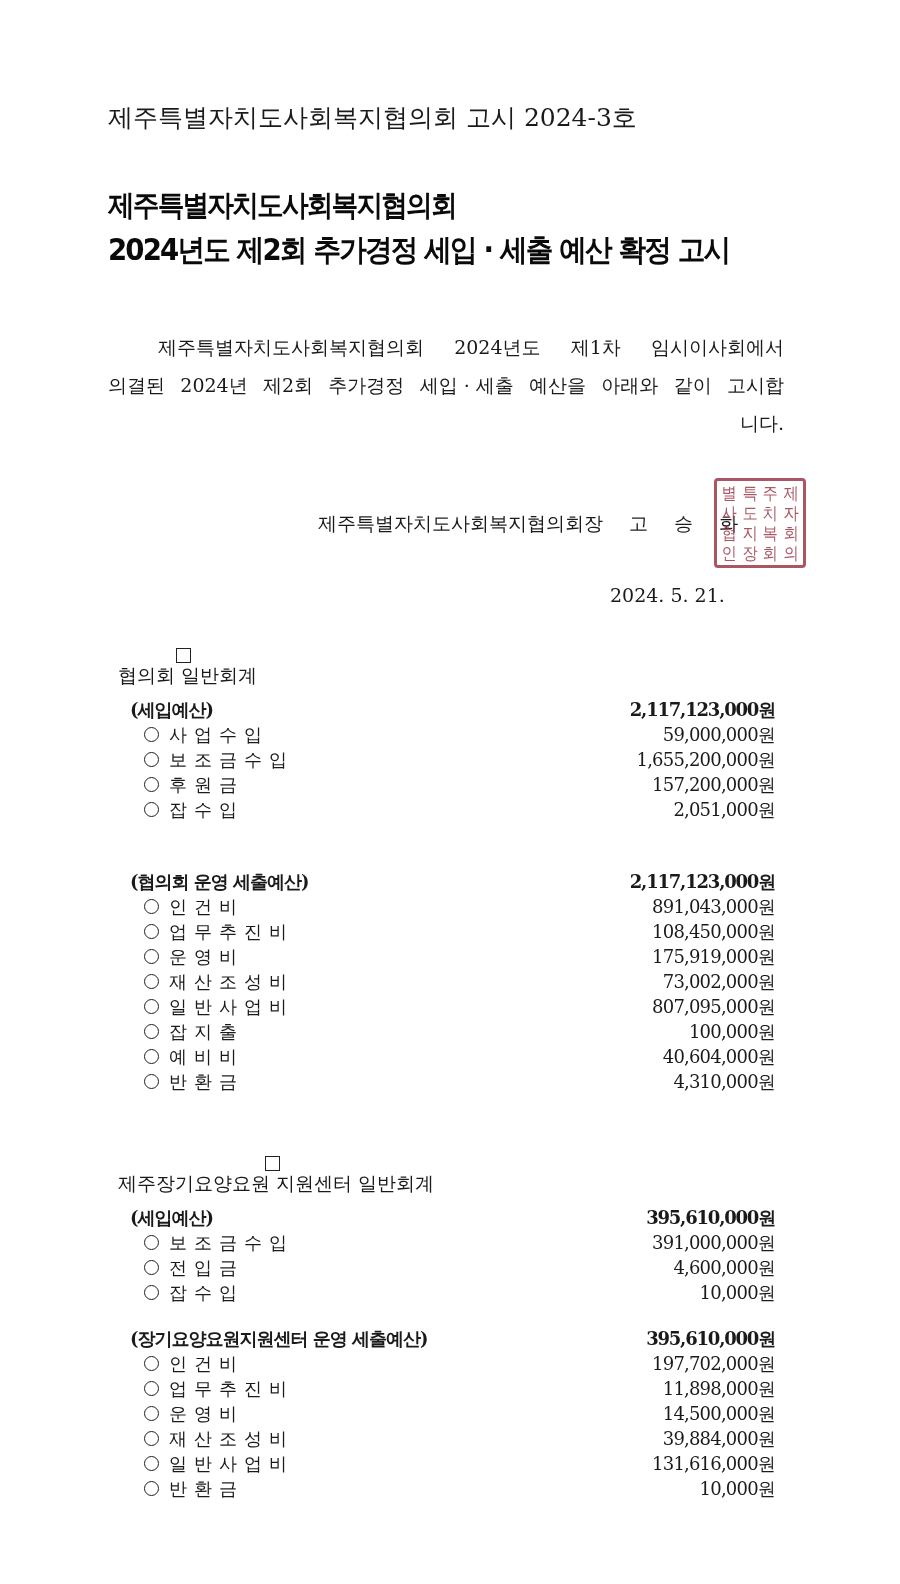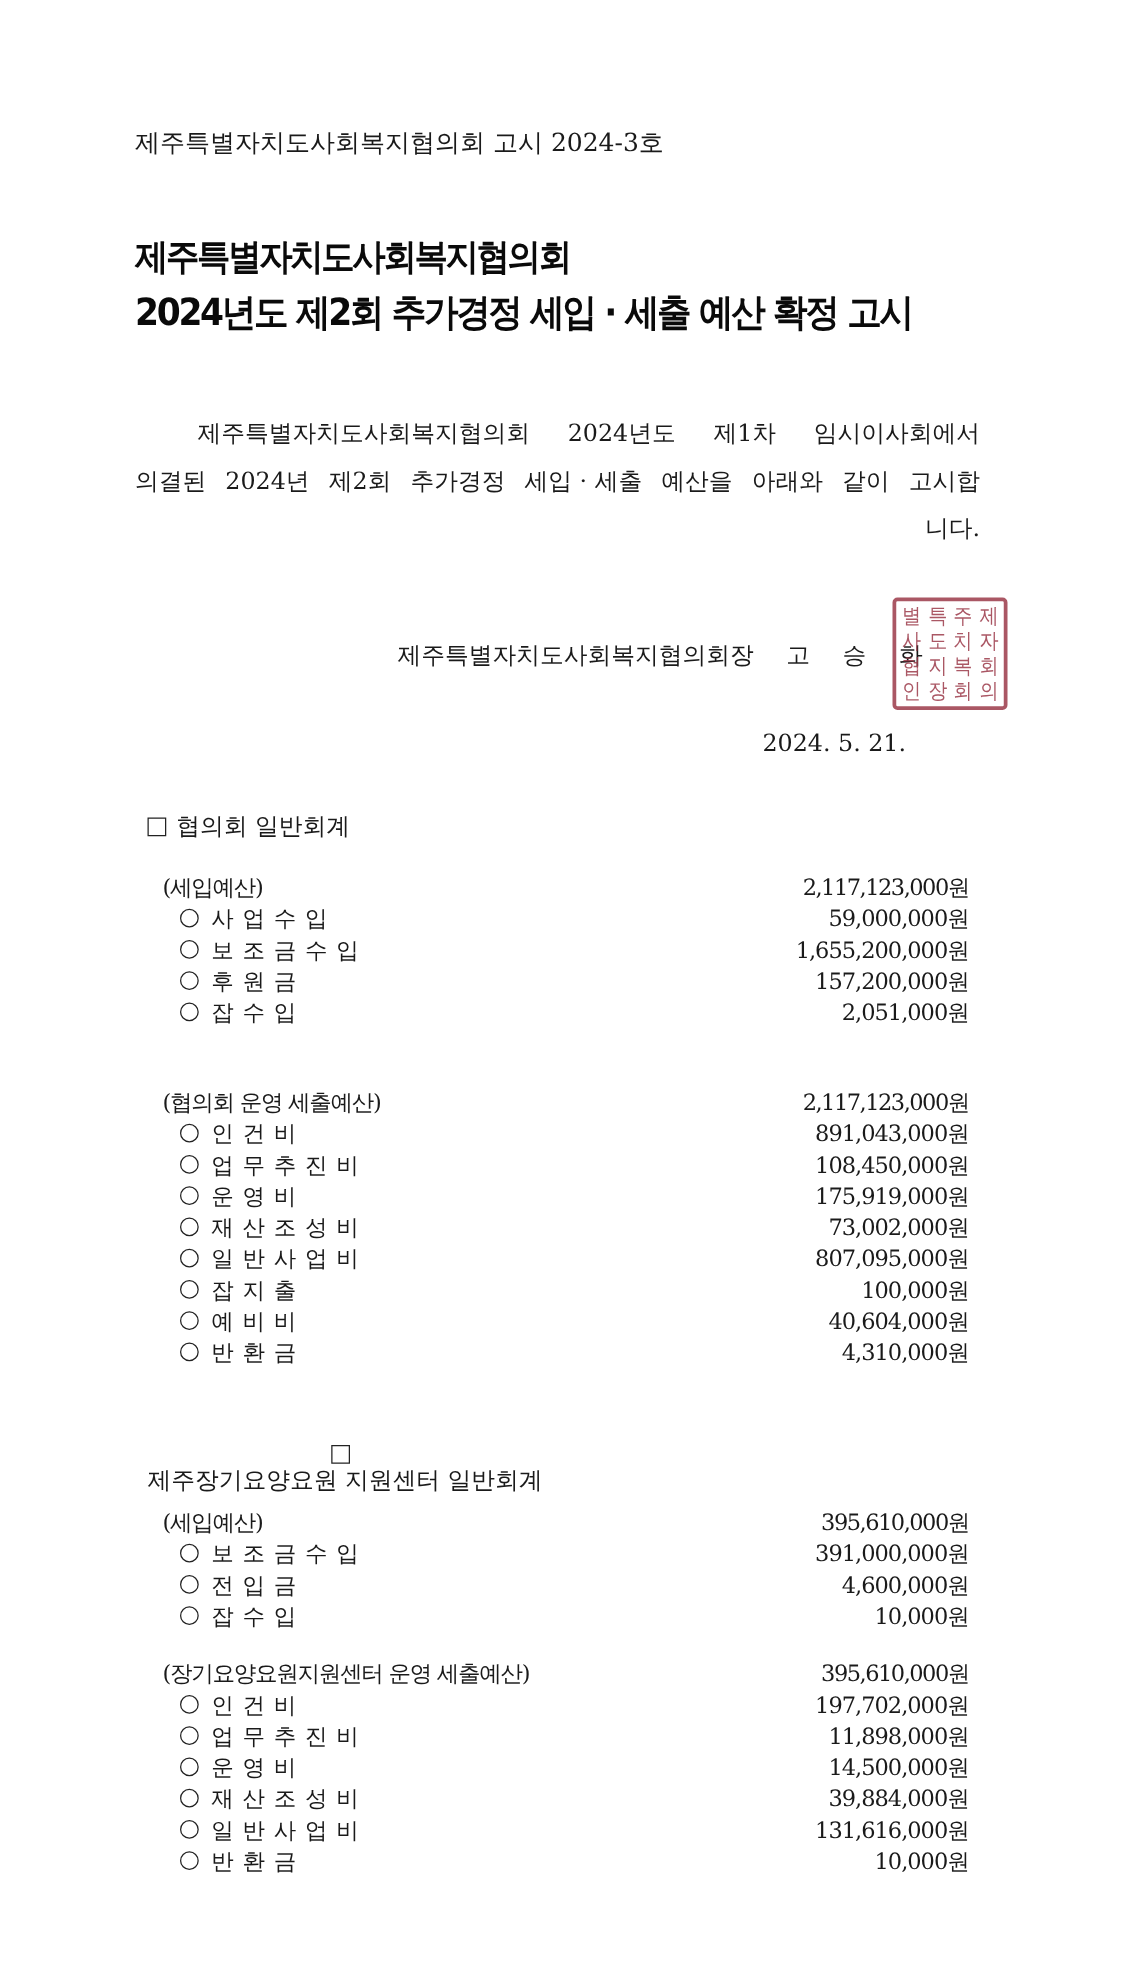--- a/index.html
+++ b/index.html
@@ -3,21 +3,21 @@
 <meta charset="utf-8">
 <style>
   html, body { margin: 0; padding: 0; background: #ffffff; }
   body {
     width: 900px; height: 1584px; position: relative; overflow: hidden;
     font-family: "DejaVu Serif", "Liberation Serif", serif;
     color: #1a1a1a;
   }
   .abs { position: absolute; }
   .notice-no {
-    left: 108px; top: 101px; font-size: 20px; letter-spacing: 0px;
+    left: 108px; top: 101px; font-size: 25px; letter-spacing: 0px;
     white-space: nowrap;
   }
   .title {
     left: 108px; font-family: "DejaVu Sans", "Liberation Sans", sans-serif;
     font-weight: bold; white-space: nowrap; color: #0a0a0a;
     letter-spacing: -2px; transform-origin: left top;
   }
   .title1 { top: 186px; font-size: 29px; transform: scaleX(0.92); }
   .title2 { top: 230px; font-size: 30px; transform: scaleX(0.92); }
   .body-text {
@@ -46,21 +46,21 @@
   }
   .section-head .box {
     display: inline-block; width: 15px; height: 15px; border: 1.5px solid #222;
     margin-right: 8px; box-sizing: border-box;
   }
   .block { left: 130px; width: 645px; }
   .row {
     display: flex; justify-content: space-between; align-items: baseline;
     height: 25px; font-size: 18px; white-space: nowrap;
   }
-  .row.head { font-weight: normal; }
+  .row.head { font-weight: bold; }
   .row.head .label { letter-spacing: -1px; }
   .row.item .label { padding-left: 14px; letter-spacing: 7px; }
   .row .amount { letter-spacing: -0.8px; }
   .row.head .amount { letter-spacing: -1.2px; }
   .circle {
     display: inline-block; width: 15px; height: 15px; border: 1.3px solid #222;
     border-radius: 50%; box-sizing: border-box; margin-right: 10px; vertical-align: -1px;
   }
 </style>
 </head>
@@ -112,21 +112,21 @@
   <span>지</span>
   <span>복</span>
   <span>회</span>
   <span>인</span>
   <span>장</span>
   <span>회</span>
   <span>의</span>
 </div>
 <div class="abs date">2024. 5. 21.</div>
 
-<div class="abs section-head" style="top:648px;">
+<div class="abs section-head" style="top:648px;flex-direction:column;">
   <span class="box"></span>
   <span>협의회 일반회계</span>
 </div>
 
 <div class="abs block" style="top:698px;">
   <div class="row head">
     <span class="label">(세입예산)</span>
     <span class="amount">2,117,123,000원</span>
   </div>
   <div class="row item">

